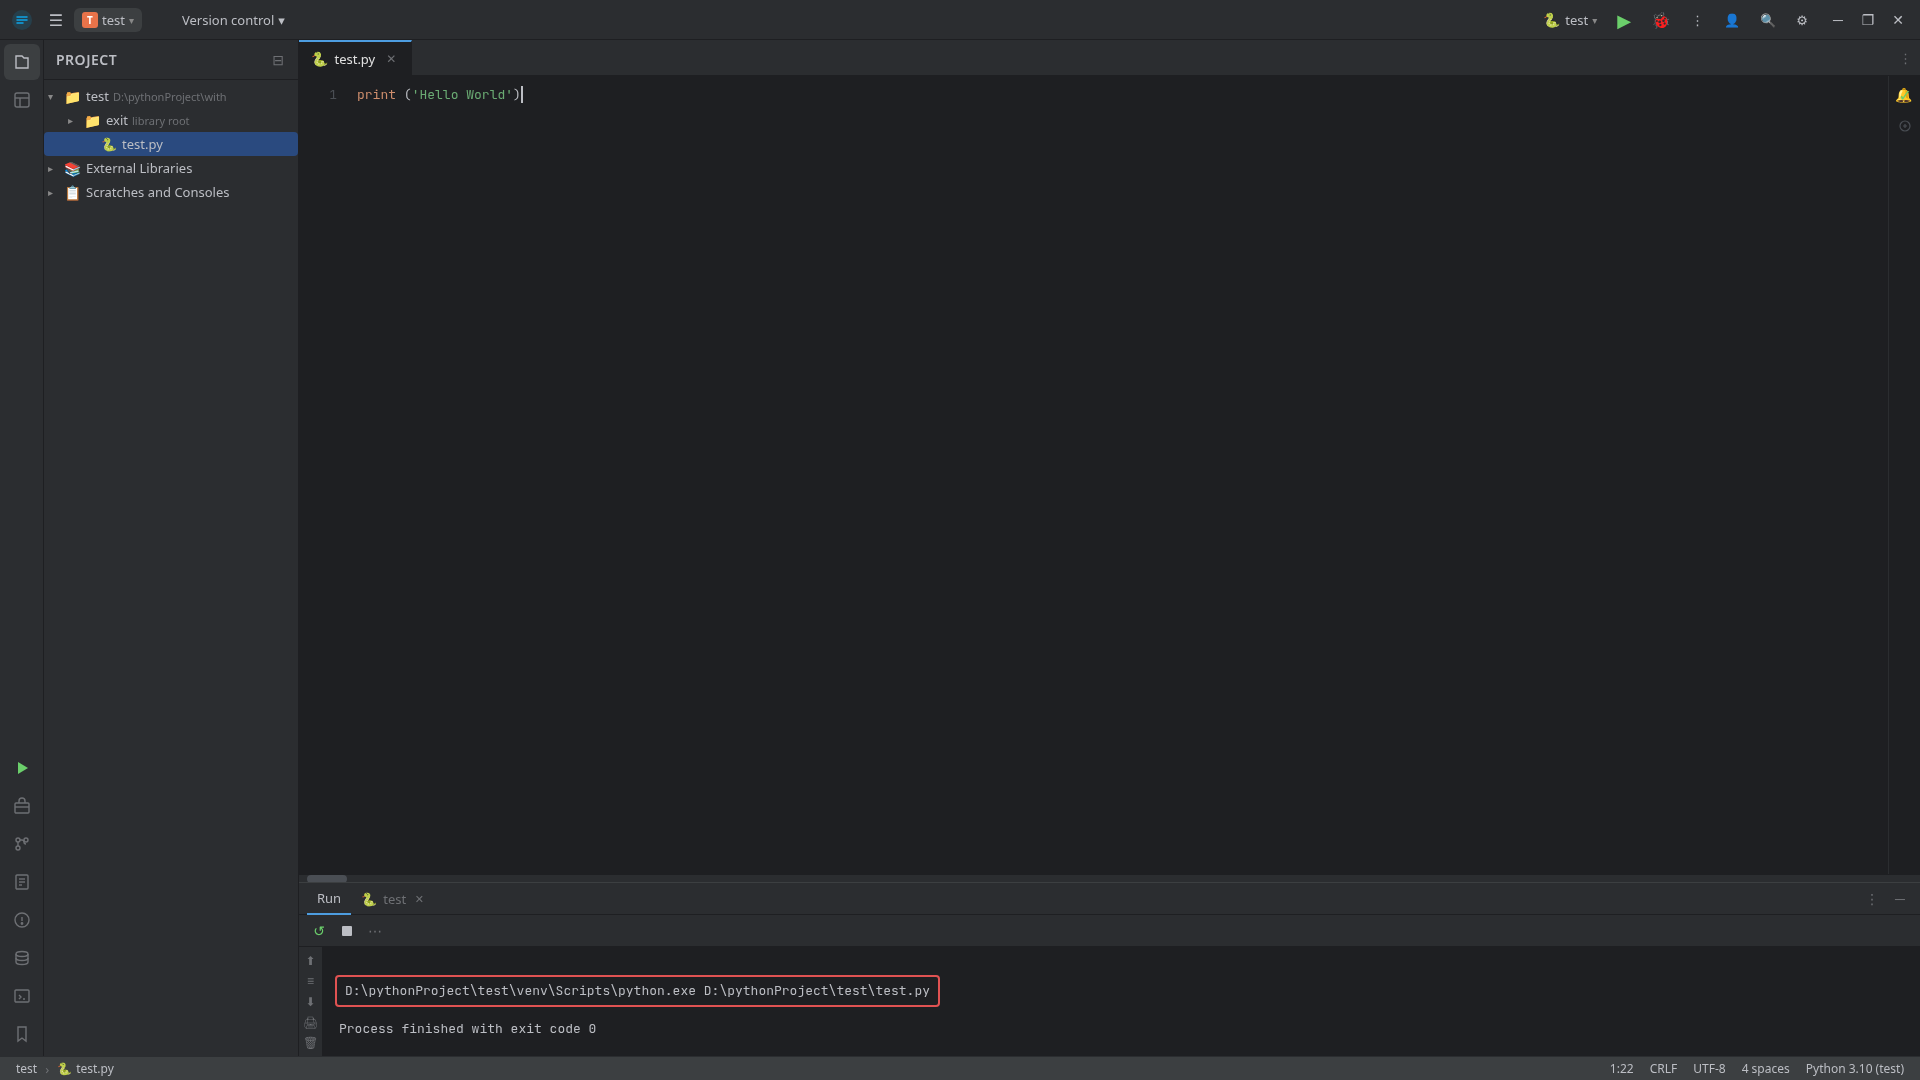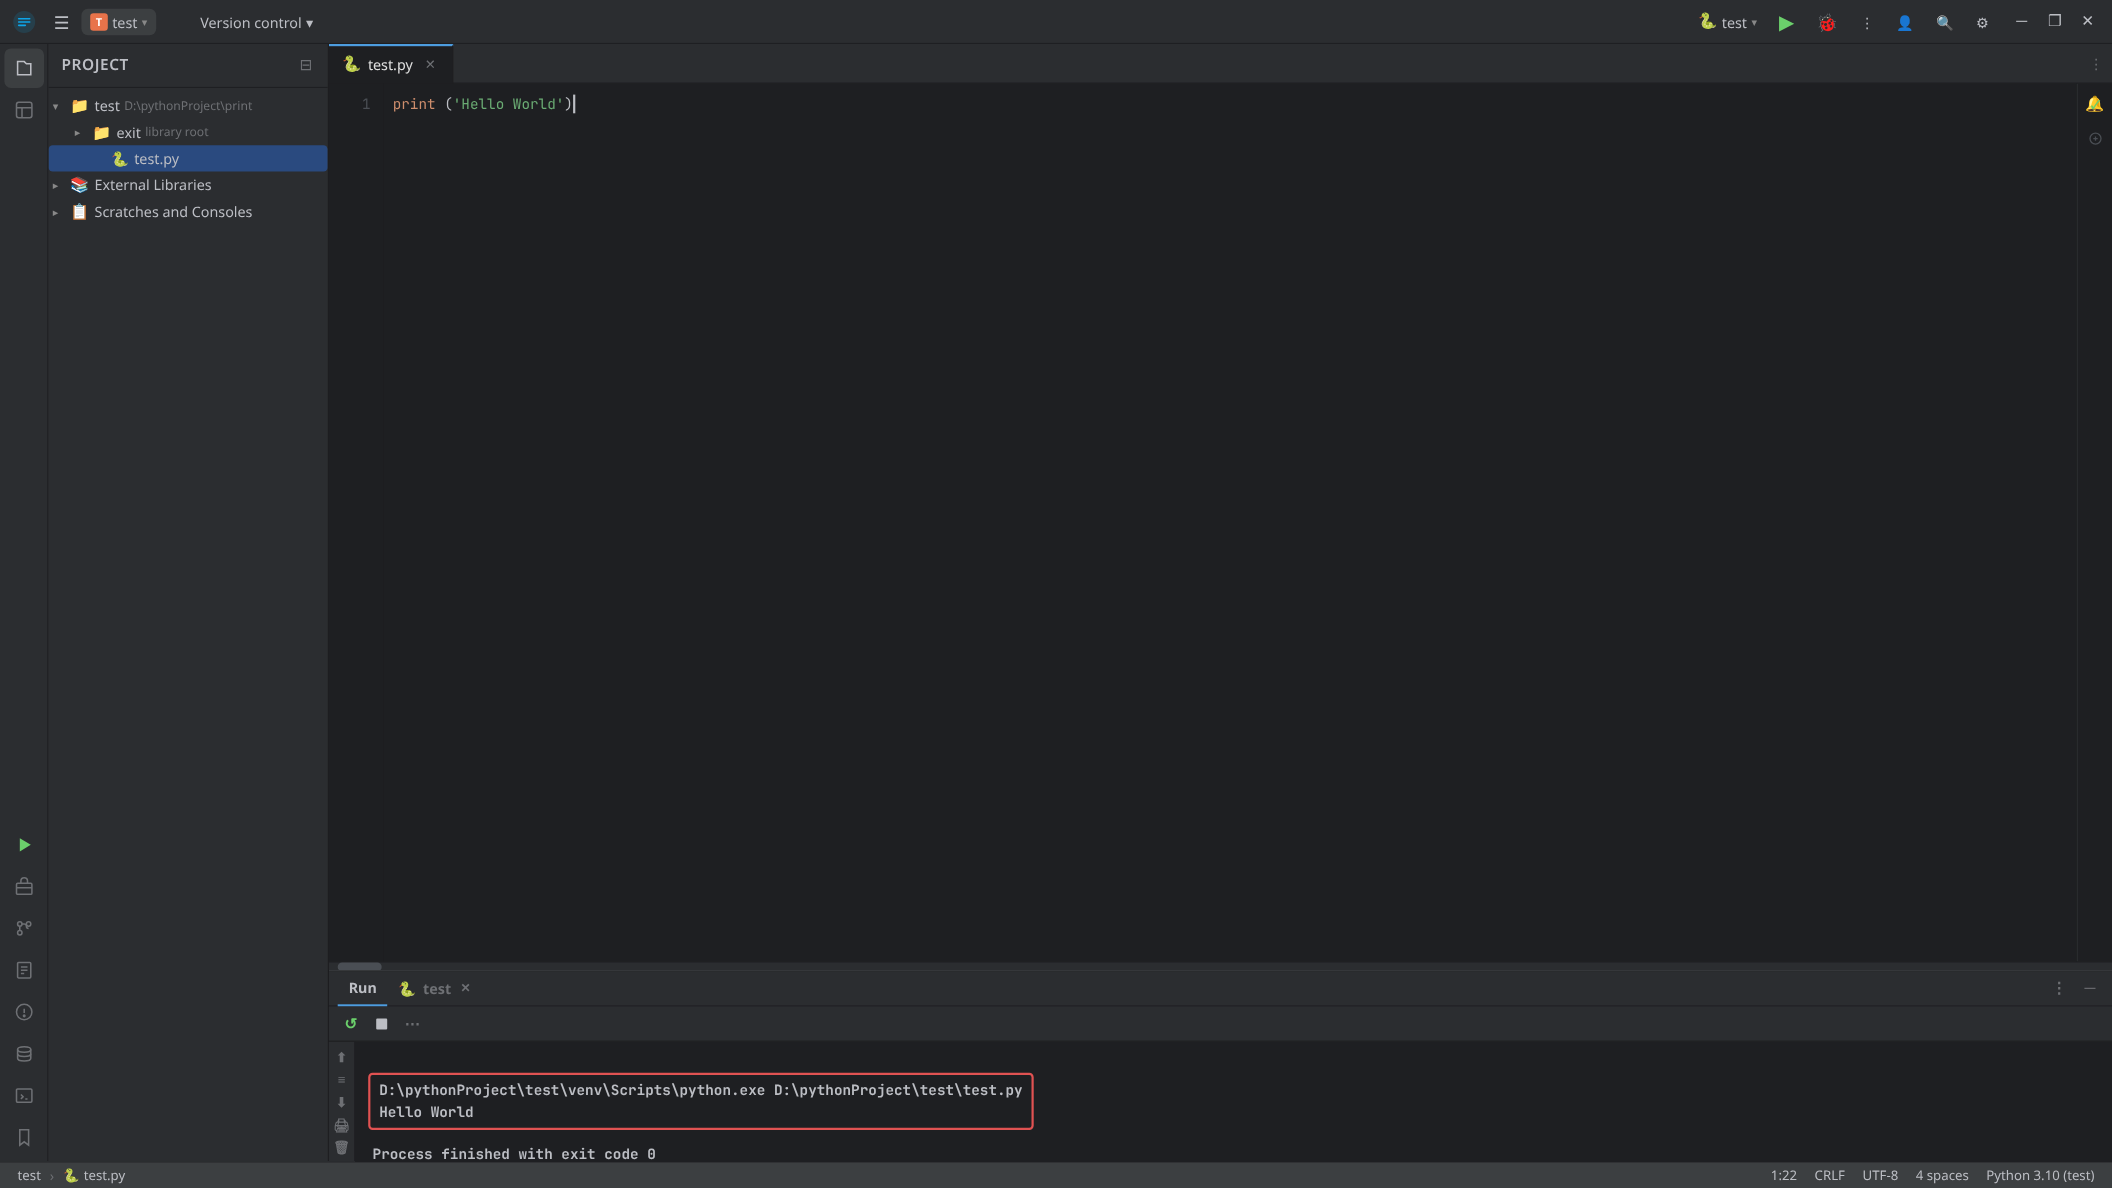--- a/index.html
+++ b/index.html
@@ -261,21 +261,20 @@
     }
 
     
     .bottom-panel {
       height: 174px;
       background: #1e1f22;
       border-top: 1px solid #3c3f41;
       display: flex;
       flex-direction: column;
       flex-shrink: 0;
-      font-weight: bold;
     }
     .panel-tab-bar {
       height: 32px;
       background: #2b2d30;
       display: flex;
       align-items: center;
       padding: 0 8px;
       border-bottom: 1px solid #1e1f22;
     }
     .panel-tab {
@@ -521,21 +520,21 @@
       <div style="display:flex;gap:2px">
         <span class="sidebar-header-btn">⊟</span>
       </div>
     </div>
     <div class="sidebar-content">
 
       <div class="tree-item" style="padding-left:4px">
         <span class="tree-chevron">▾</span>
         <span class="tree-icon" style="color:#5c9bd4;font-size:14px">📁</span>
         <span class="tree-label">test</span>
-        <span class="tree-sublabel">D:\pythonProject\print</span>
+        <span class="tree-sublabel">D:\pythonProject\with</span>
       </div>
 
       <div class="tree-item" style="padding-left:24px">
         <span class="tree-chevron">▸</span>
         <span class="tree-icon" style="color:#5c9bd4;font-size:14px">📁</span>
         <span class="tree-label">exit</span>
         <span class="tree-sublabel">library root</span>
       </div>
 
       <div class="tree-item selected" style="padding-left:40px">
@@ -634,21 +633,20 @@
 
         <div class="console-output">
           <div style="margin-bottom:4px">
           </div>
           <div style="position:relative">
             
             
             
             <div class="highlighted-block">
               <div>D:\pythonProject\test\venv\Scripts\python.exe D:\pythonProject\test\test.py</div>
-              <div>Hello World</div>
             </div>
           </div>
           <div style="margin-top:8px;padding-left:0">
             <span style="color:#4a4e54;font-size:12px;margin-right:4px">  </span>
             <span>Process finished with exit code 0</span>
           </div>
         </div>
       </div>
     </div>
   </div>

